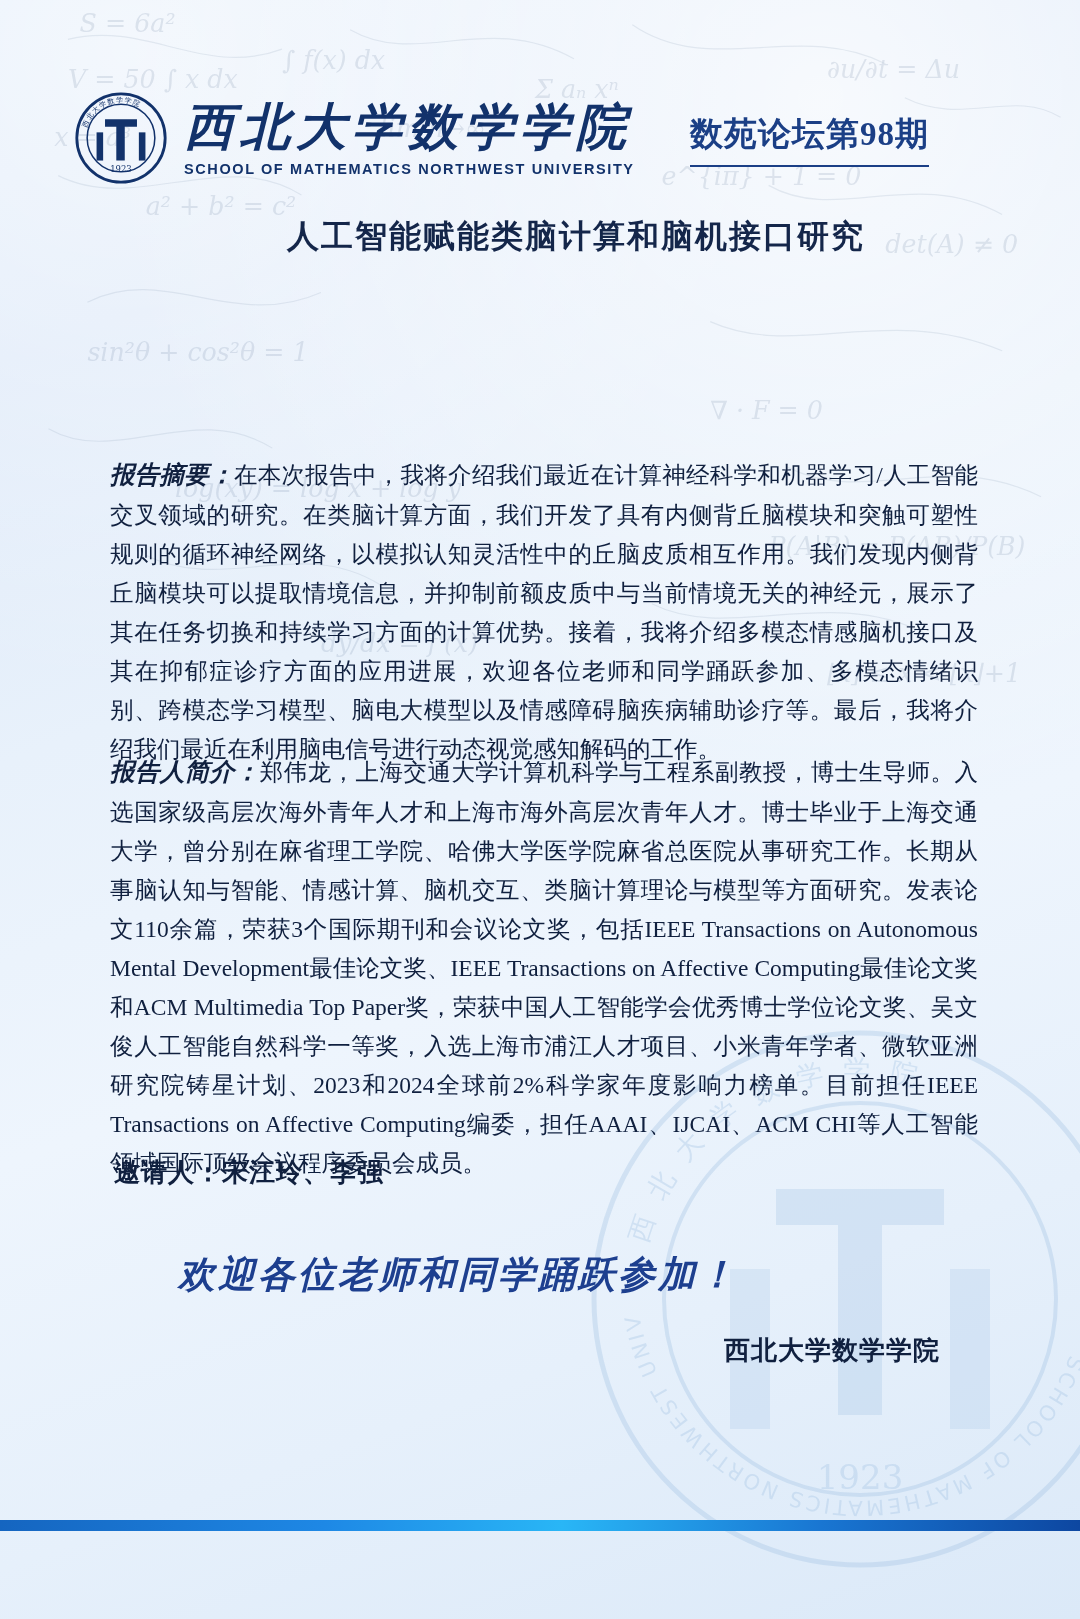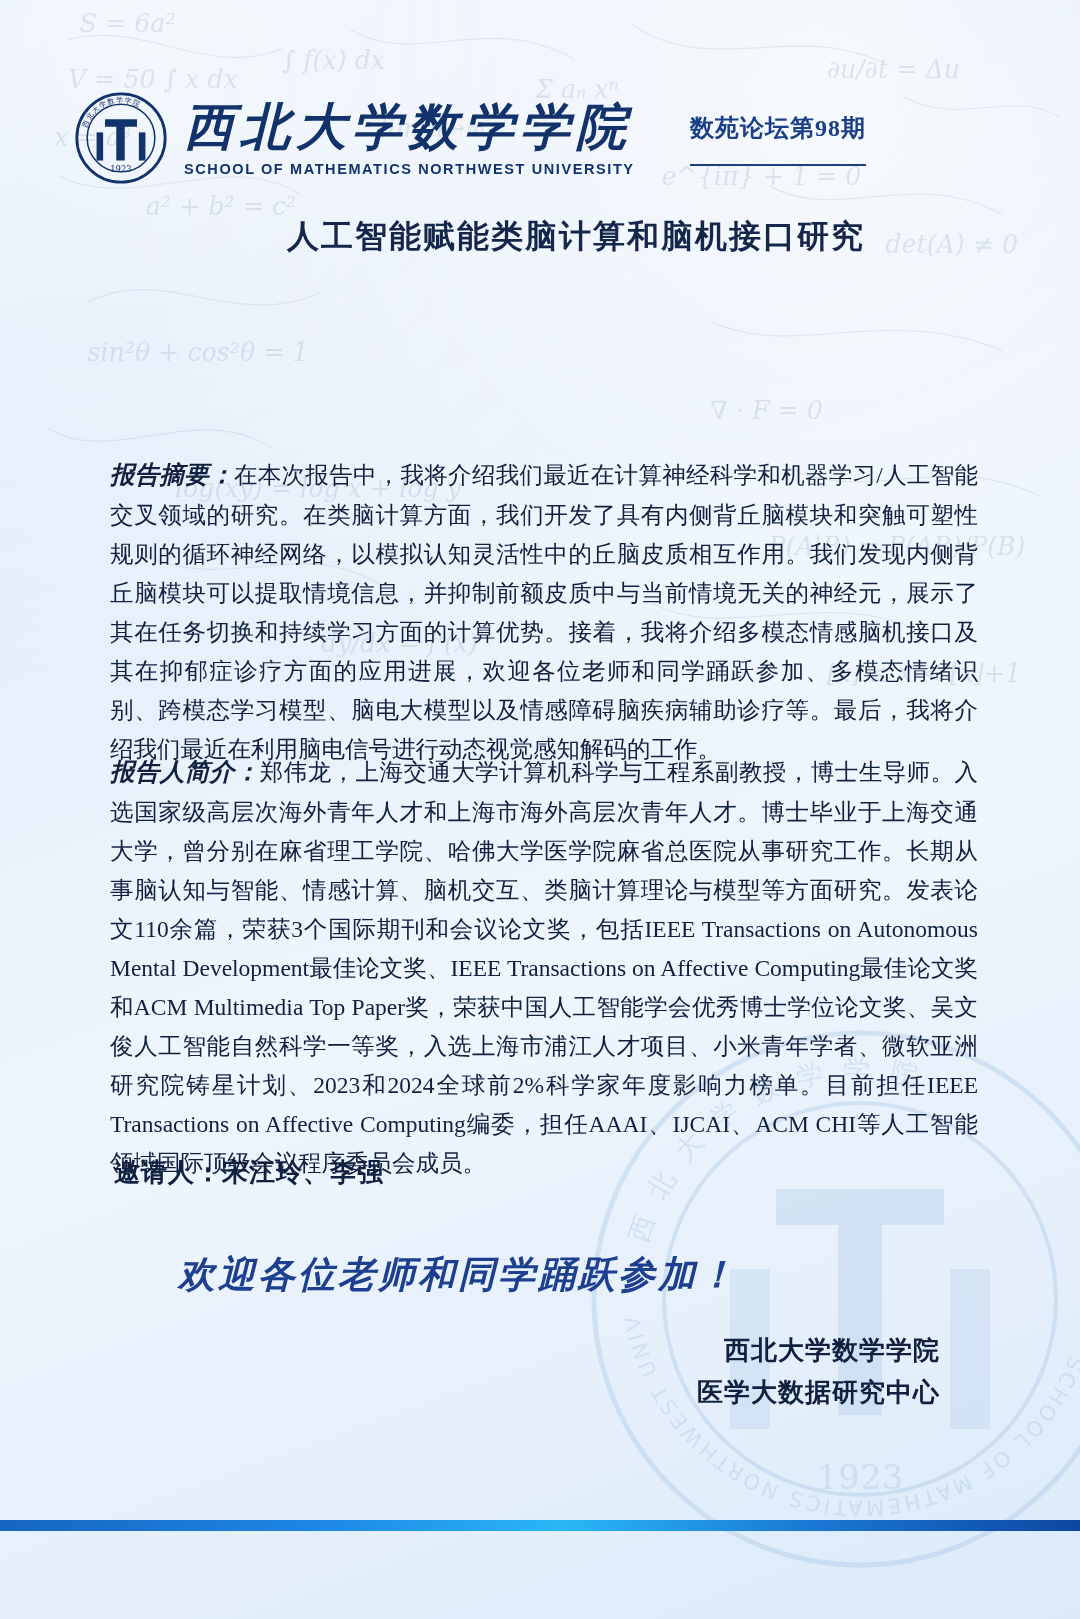--- a/index.html
+++ b/index.html
@@ -84,25 +84,25 @@
     letter-spacing: 1.6px;
     color: #12326b;
     margin-top: 6px;
     font-weight: bold;
   }
 
   .forum-badge {
     position: absolute;
     left: 690px;
     top: 112px;
-    font-size: 24px;
+    font-size: 33px;
     color: #1b3f86;
     font-weight: bold;
     letter-spacing: 1px;
-    padding-bottom: 20px;
+    padding-bottom: 8px;
     border-bottom: 2px solid #1b3f86;
   }
 
   
   .main-title {
     position: absolute;
     top: 215px;
     left: 0;
     width: 1080px;
     text-align: center;
@@ -294,17 +294,16 @@
   <div class="section" id="bio">
     <span class="lead">报告人简介：</span><span>郑伟龙，上海交通大学计算机科学与工程系副教授，博士生导师。入选国家级高层次海外青年人才和上海市海外高层次青年人才。博士毕业于上海交通大学，曾分别在麻省理工学院、哈佛大学医学院麻省总医院从事研究工作。长期从事脑认知与智能、情感计算、脑机交互、类脑计算理论与模型等方面研究。发表论文110余篇，荣获3个国际期刊和会议论文奖，包括IEEE Transactions on Autonomous Mental Development最佳论文奖、IEEE Transactions on Affective Computing最佳论文奖和ACM Multimedia Top Paper奖，荣获中国人工智能学会优秀博士学位论文奖、吴文俊人工智能自然科学一等奖，入选上海市浦江人才项目、小米青年学者、微软亚洲研究院铸星计划、2023和2024全球前2%科学家年度影响力榜单。目前担任IEEE Transactions on Affective Computing编委，担任AAAI、IJCAI、ACM CHI等人工智能领域国际顶级会议程序委员会成员。</span>
   </div>
 
   <div class="inviter">邀请人：宋江玲、李强</div>
 
   <div class="welcome">欢迎各位老师和同学踊跃参加！</div>
 
   <div class="signature">
     <div>西北大学数学学院</div>
-    <div>医学大数据研究中心</div>
   </div>
 
   <div class="bottom-bar"></div>
 </div>
 
 </body></html>

